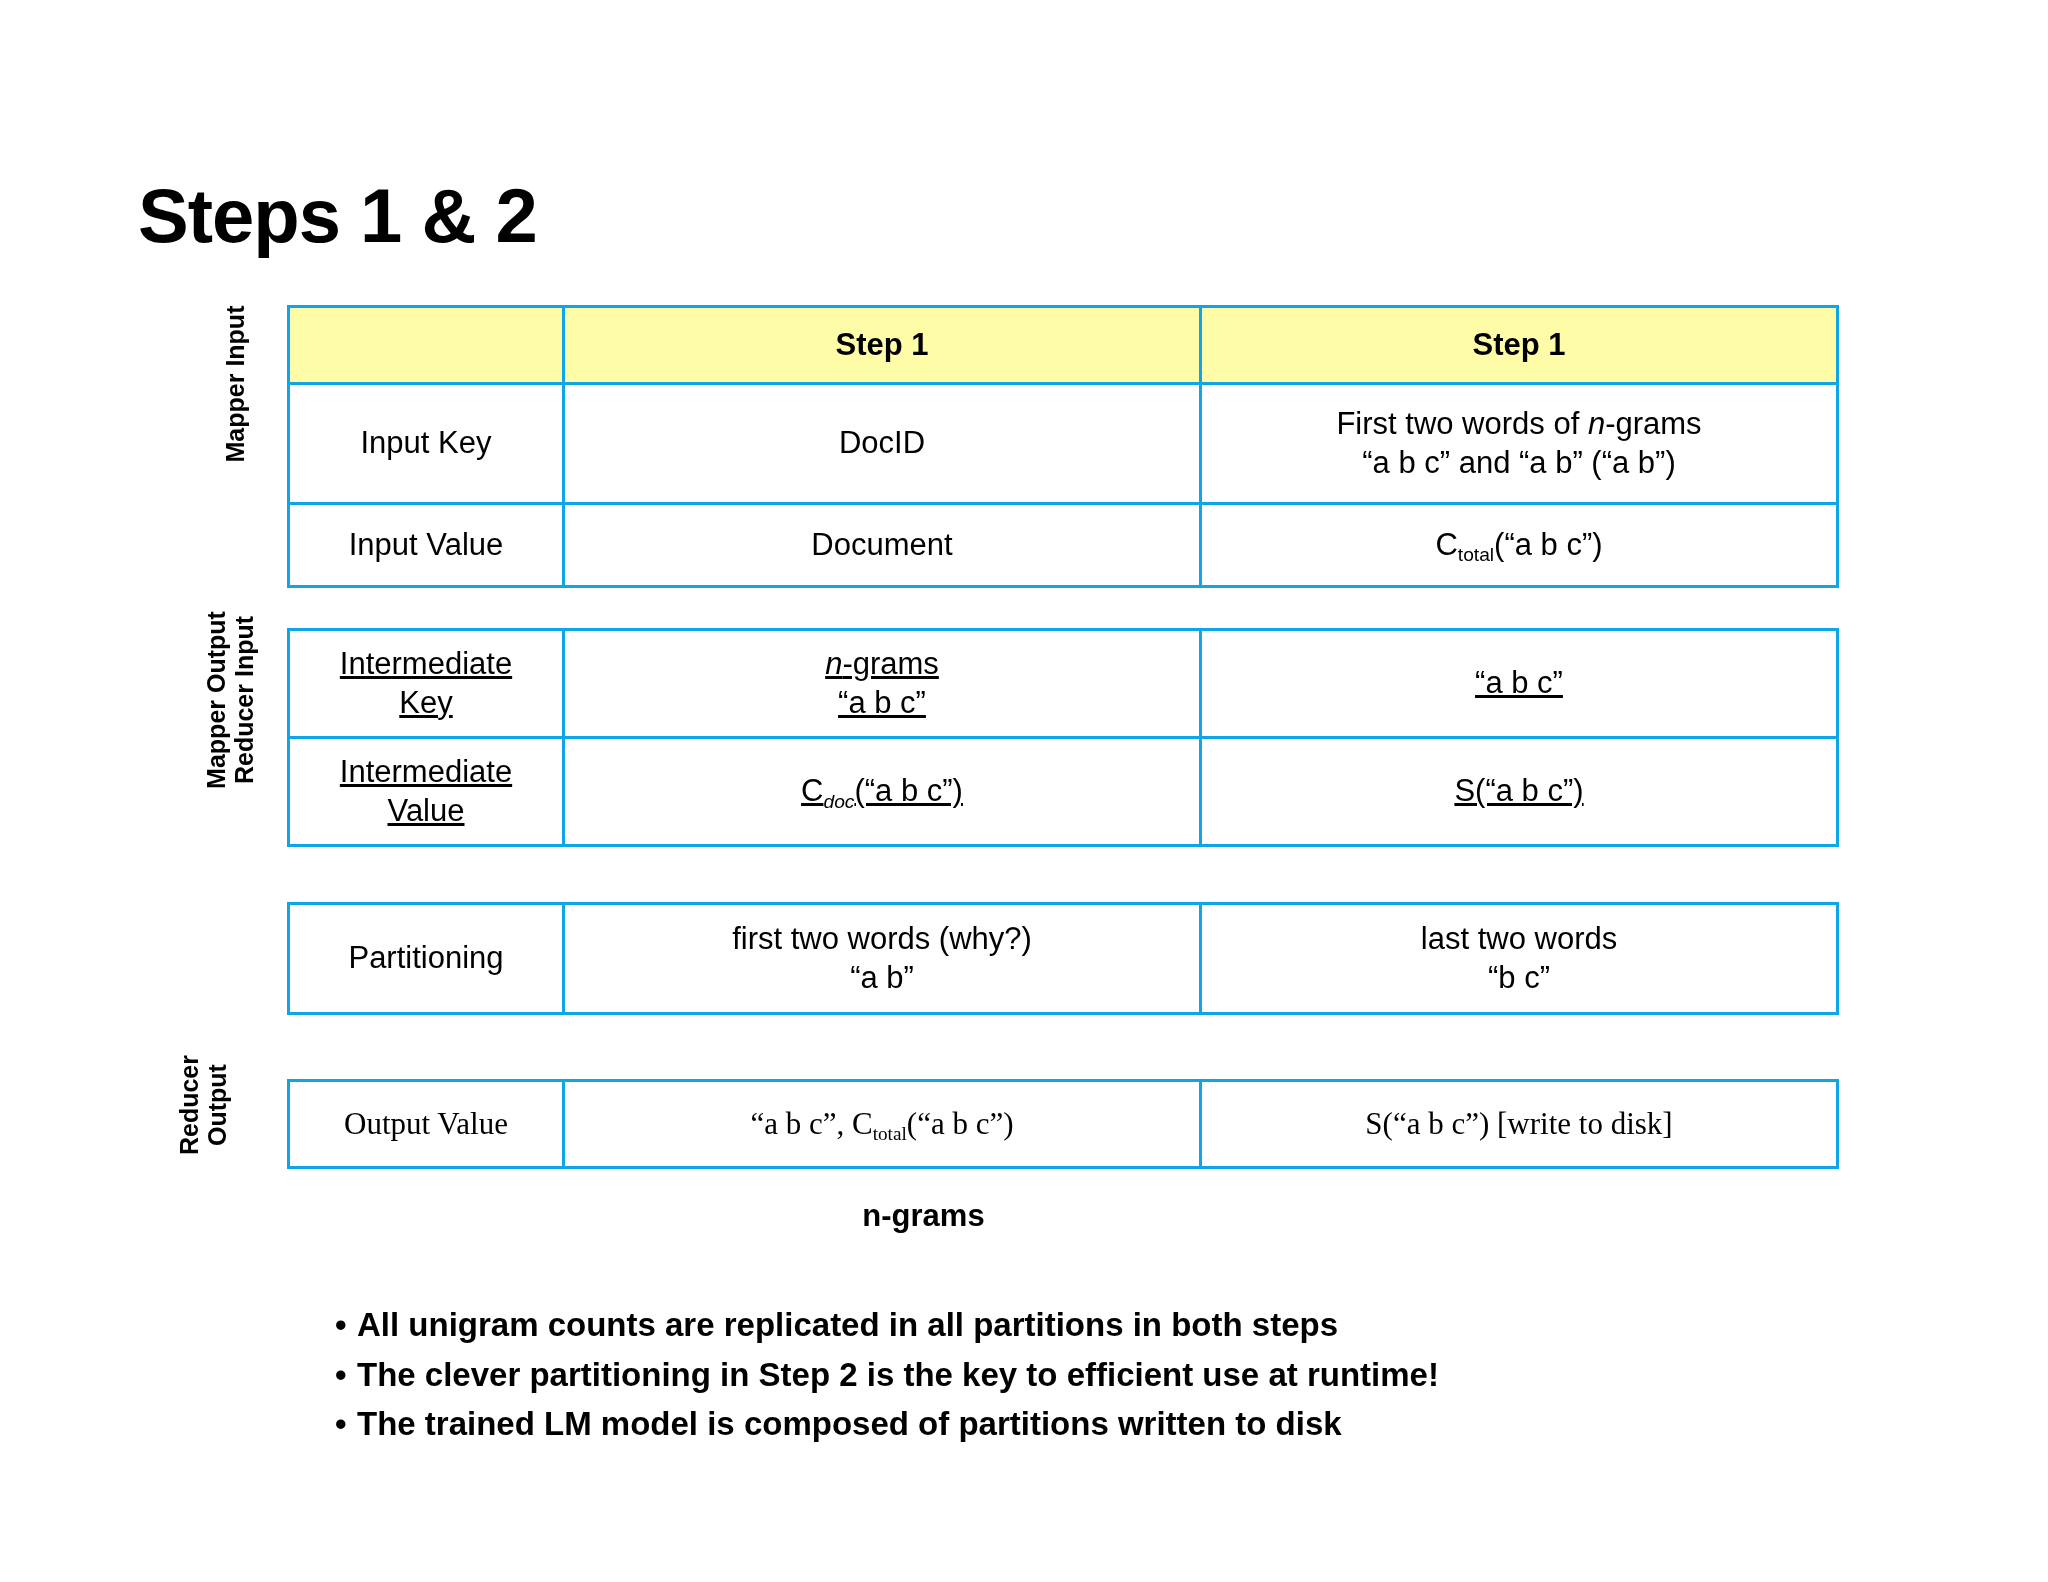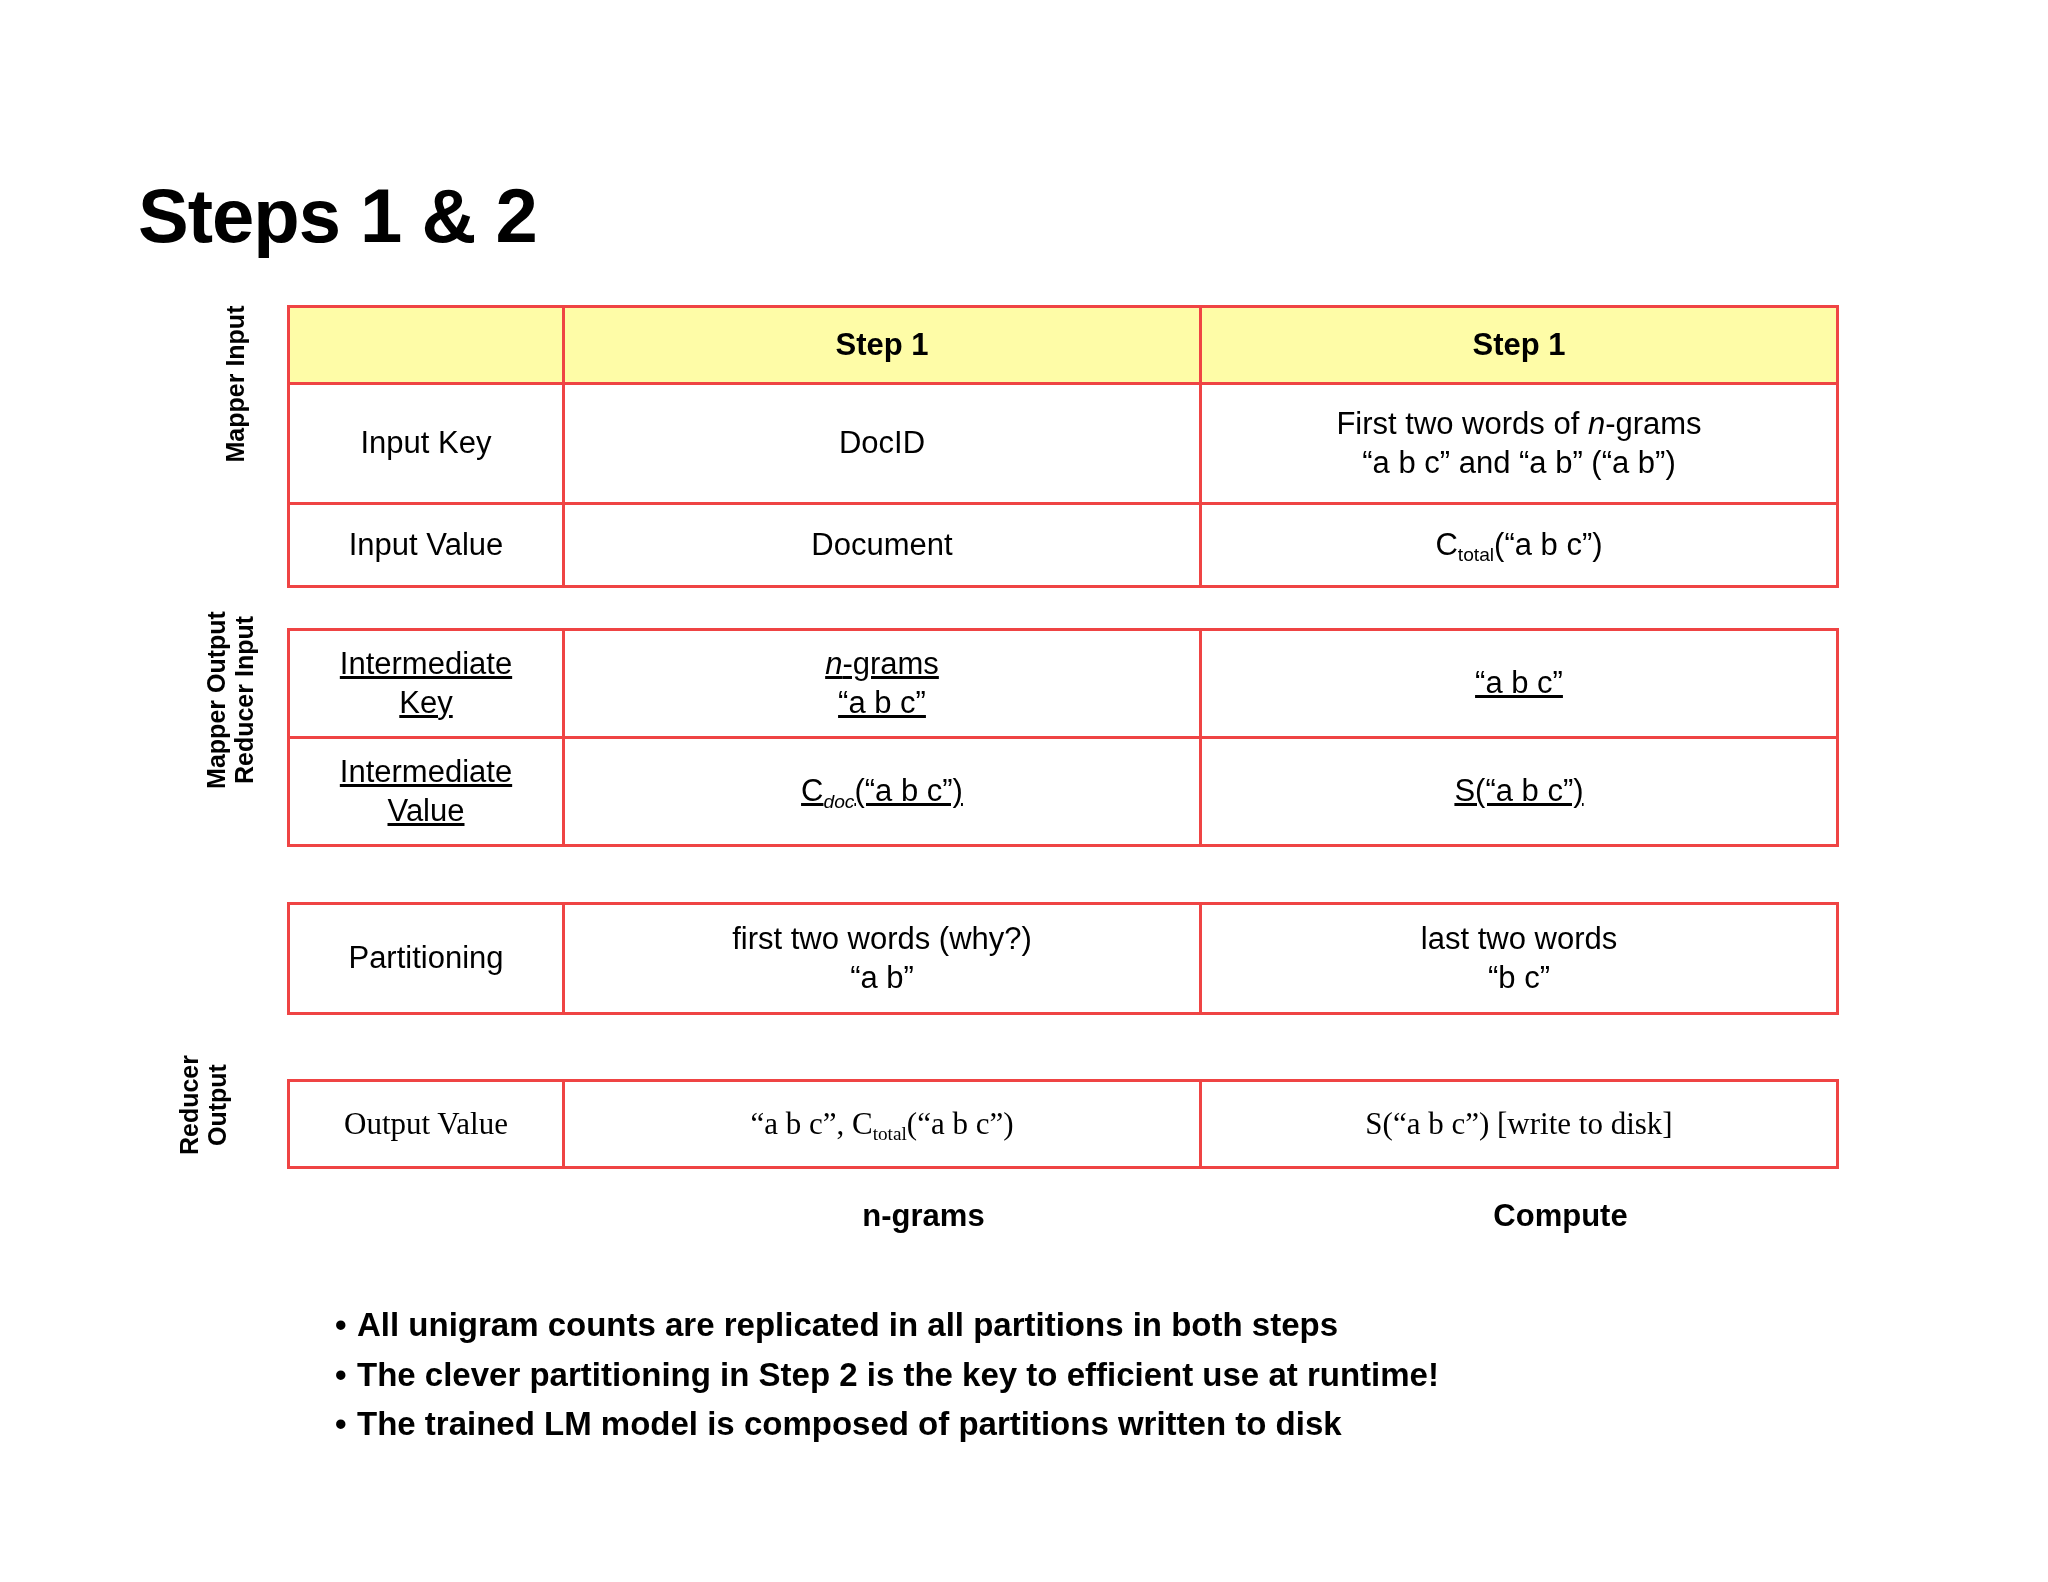--- a/index.html
+++ b/index.html
@@ -46,21 +46,21 @@
   
   .tbl {
     position: absolute;
     left: 287px;
     width: 1549px;
     border-collapse: collapse;
     table-layout: fixed;
     background: #ffffff;
   }
   .tbl td {
-    border: 3px solid #ef4444;
+    border: 3px solid #0ea5e9;
     text-align: center;
     vertical-align: middle;
     font-size: 31px;
     font-weight: normal;
     line-height: 1.24;
     padding: 6px 8px;
   }
   .tbl col.c-label { width: 275px; }
   .tbl col.c-s1    { width: 637px; }
   .tbl col.c-s2    { width: 637px; }
@@ -240,21 +240,20 @@
       </td>
       <td>S(“a b c”) [write to disk]</td>
     </tr>
   </tbody>
 </table>
 
 <div class="step-caption" id="caption-step1">
   <div>n-grams</div>
 </div>
 <div class="step-caption" id="caption-step2">
-  <div>Compute</div>
 </div>
 
 <div id="bullets">
   <div class="bullet">
     <span class="dot">•</span><span>All unigram counts are replicated in all partitions in both steps</span>
   </div>
   <div class="bullet">
     <span class="dot">•</span><span>The clever partitioning in Step 2 is the key to efficient use at runtime!</span>
   </div>
   <div class="bullet">

